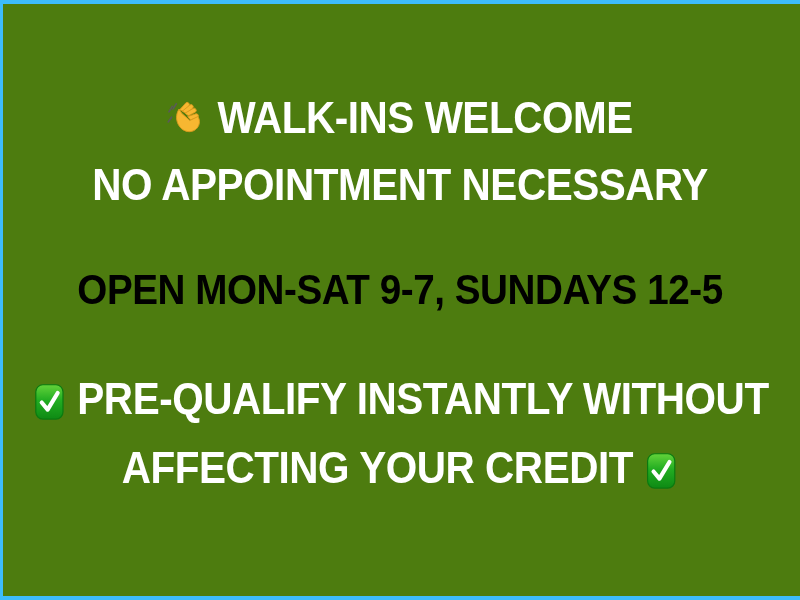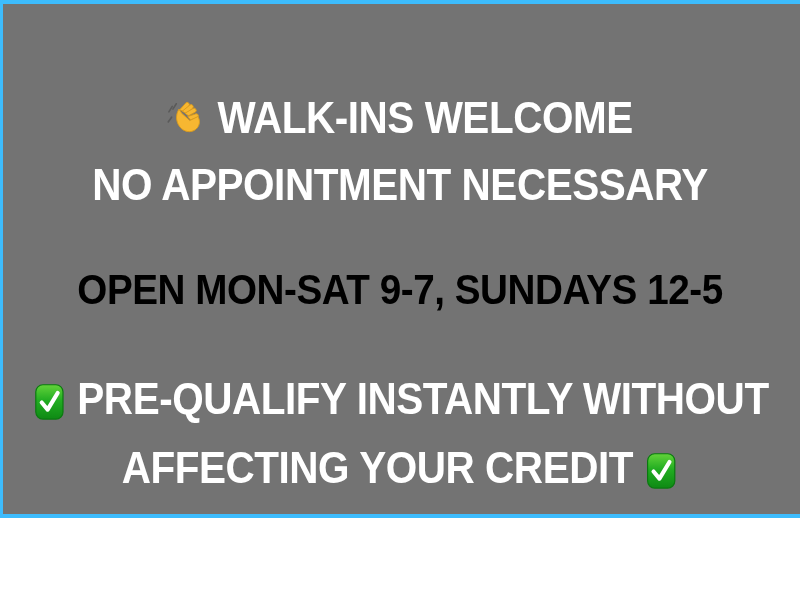--- a/index.html
+++ b/index.html
@@ -9,23 +9,23 @@
   body {
     width: 800px;
     height: 600px;
     overflow: hidden;
     font-family: "Liberation Sans", sans-serif;
   }
 
   #sign {
     position: relative;
     width: 800px;
-    height: 518px;
+    height: 600px;
     box-sizing: border-box;
-    background: #737373;
+    background: #4d7c0f;
     display: flex;
     flex-direction: column;
     align-items: center;
     justify-content: flex-start;
     overflow: hidden;
   }
 
   
   .edge {
     position: absolute;

